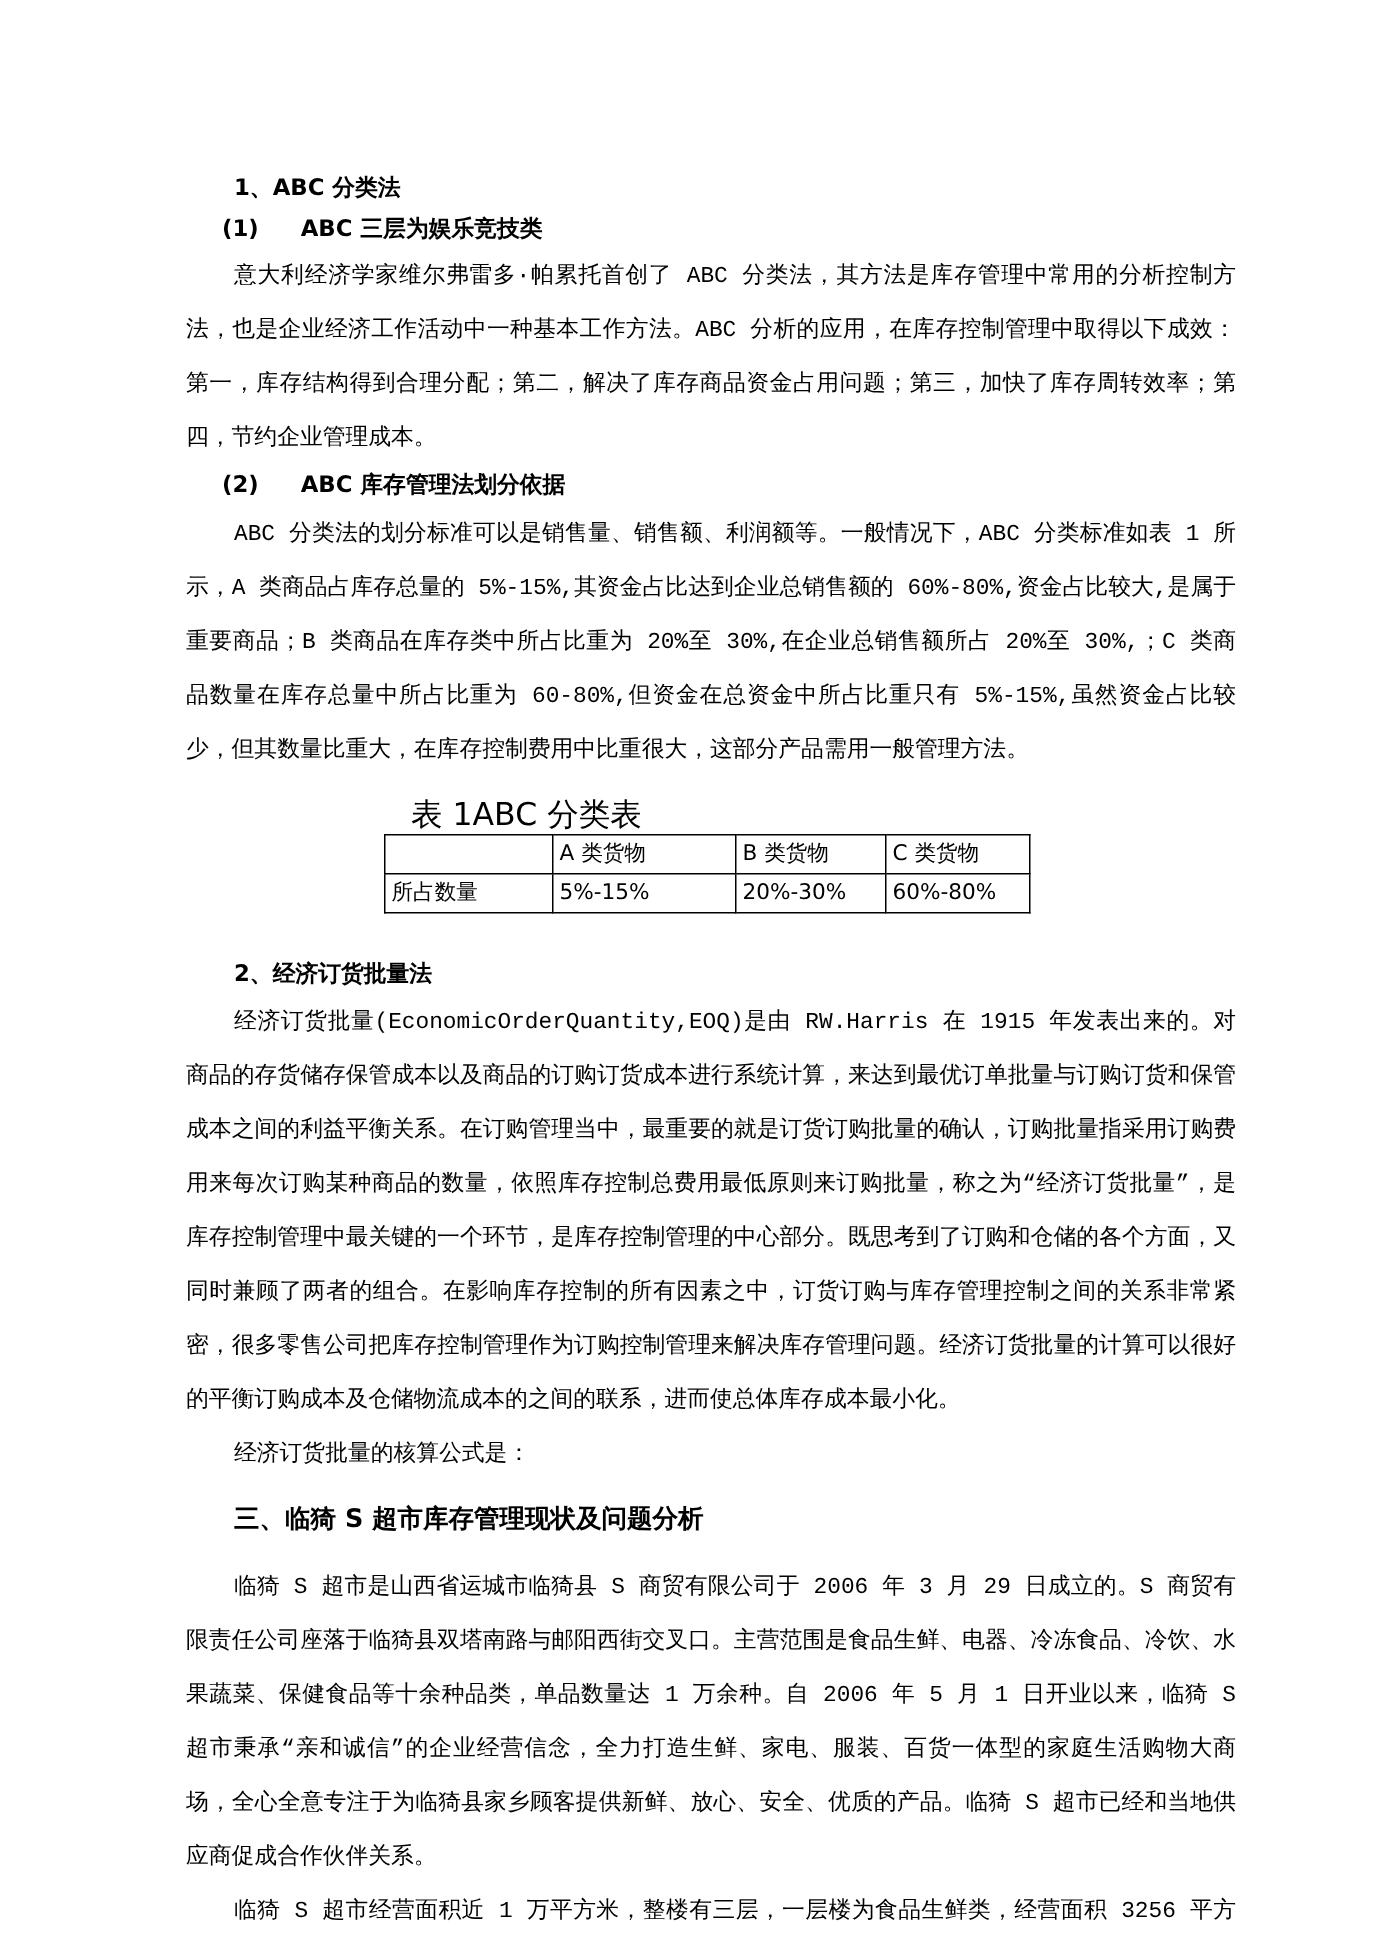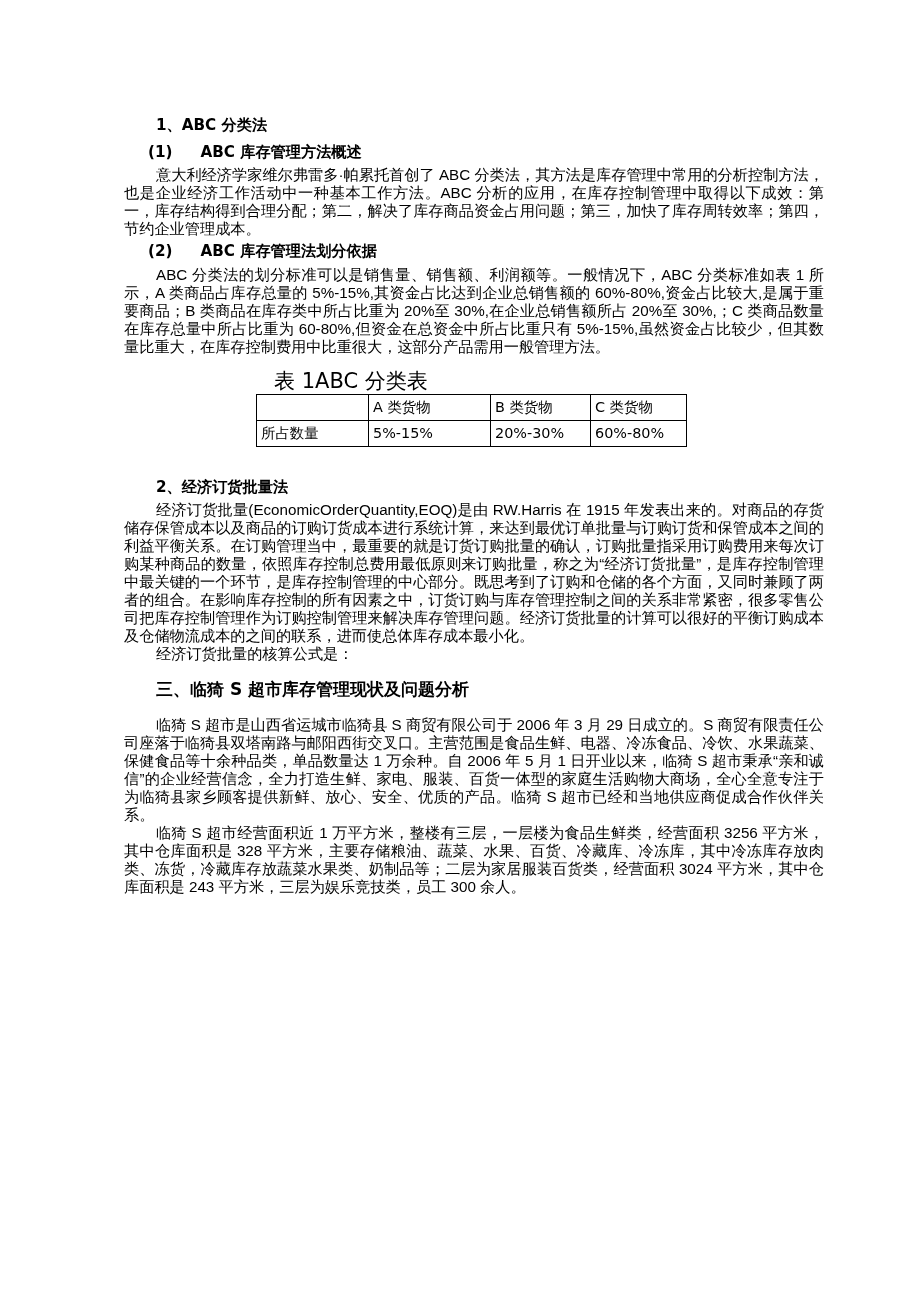--- a/index.html
+++ b/index.html
@@ -24,26 +24,26 @@
     position: absolute;
     left: 112px;
     top: 112px;
     width: 700px;
     margin-left: 12px;
   }
 
   
   .p {
     font-size: 15.2px;
-    line-height: 18px;
+    line-height: 36px;
     text-align: justify;
     text-justify: inter-ideograph;
     margin: 0;
     letter-spacing: 0px;
-    font-family: Liberation Sans, sans-serif;
+    font-family: Liberation Mono, monospace;
   }
   .body-p {
     text-indent: 32px;
   }
   .noindent {
     text-indent: 0;
   }
 
   
   .num-head {
@@ -138,21 +138,21 @@
 </style>
 </head>
 <body>
 
 <div class="page">
   <div class="content">
 
     <p class="num-head">1、ABC 分类法</p>
 
     <p class="sub-item">
-      <span>(1)</span><span class="tab"></span><span>ABC 库存管理方法概述</span>
+      <span>(1)</span><span class="tab"></span><span>ABC 三层为娱乐竞技类</span>
     </p>
 
     <p class="p body-p">意大利经济学家维尔弗雷多·帕累托首创了 ABC 分类法，其方法是库存管理中常用的分析控制方法，也是企业经济工作活动中一种基本工作方法。ABC 分析的应用，在库存控制管理中取得以下成效：第一，库存结构得到合理分配；第二，解决了库存商品资金占用问题；第三，加快了库存周转效率；第四，节约企业管理成本。</p>
 
     <p class="sub-item">
       <span>(2)</span><span class="tab"></span><span>ABC 库存管理法划分依据</span>
     </p>
 
     <p class="p body-p">ABC 分类法的划分标准可以是销售量、销售额、利润额等。一般情况下，ABC 分类标准如表 1 所示，A 类商品占库存总量的 5%-15%,其资金占比达到企业总销售额的 60%-80%,资金占比较大,是属于重要商品；B 类商品在库存类中所占比重为 20%至 30%,在企业总销售额所占 20%至 30%,；C 类商品数量在库存总量中所占比重为 60-80%,但资金在总资金中所占比重只有 5%-15%,虽然资金占比较少，但其数量比重大，在库存控制费用中比重很大，这部分产品需用一般管理方法。</p>
 

